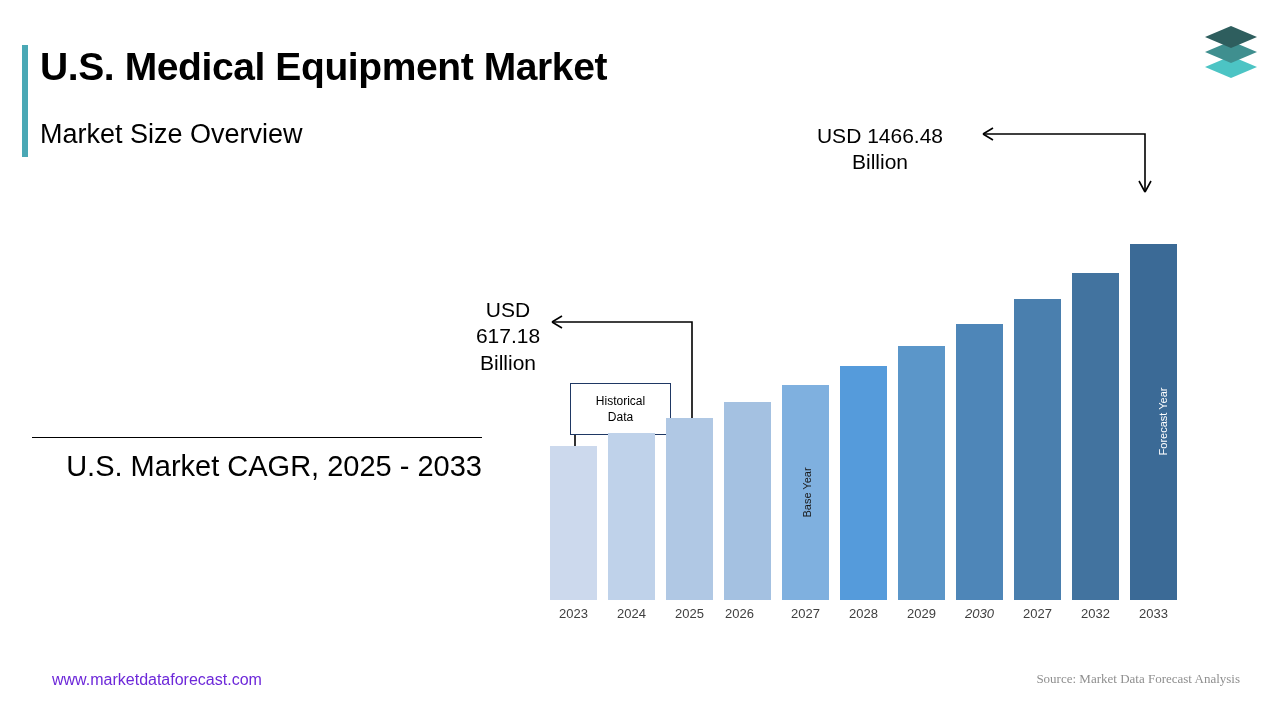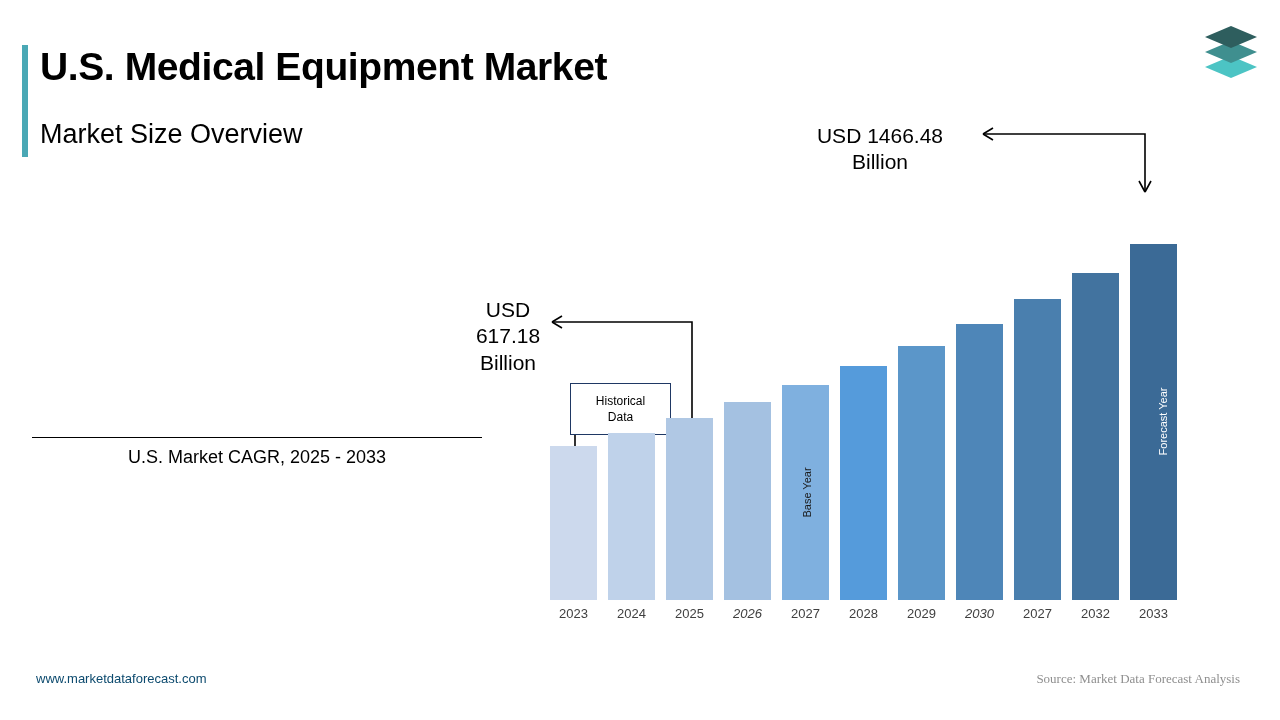--- a/index.html
+++ b/index.html
@@ -80,22 +80,22 @@
     top: 437px;
     width: 450px;
     height: 1px;
     background: #000000;
   }
   .cagr-label {
     position: absolute;
     left: 32px;
     top: 444px;
     width: 450px;
-    text-align: center;
-    font-size: 18px;
+    text-align: right;
+    font-size: 29px;
     color: #000000;
     line-height: 1.55;
   }
 
   
   .callout {
     position: absolute;
     font-size: 21px;
     color: #000000;
     text-align: center;
@@ -193,24 +193,24 @@
     top: 406px;
     width: 47px;
     text-align: center;
     font-size: 13px;
     color: #404040;
   }
 
   
   .footer-left {
     position: absolute;
-    left: 36px;
+    left: 52px;
     top: 671px;
-    font-size: 13px;
-    color: #0c4a6e;
+    font-size: 16px;
+    color: #6d28d9;
     white-space: nowrap;
   }
   .footer-right {
     position: absolute;
     right: 40px;
     top: 671px;
     font-size: 13px;
     color: #8f8f8f;
     white-space: nowrap;
     font-family: Liberation Serif, serif;
@@ -301,21 +301,21 @@
         </div>
         <div class="bar-slot" style="left: 590px;">
           <div class="bar" title="2033: 1466.48" style="height: 356px; background: rgb(59, 106, 150);">
             <div class="bar-inner-label" style="color: rgb(255, 255, 255); bottom: 173px;"><span>Forecast Year</span></div>
           </div>
         </div>
       </div>
   <div class="x-label" style="left: 10px;">2023</div>
       <div class="x-label" style="left: 68px;">2024</div>
       <div class="x-label" style="left: 126px;">2025</div>
-      <div class="x-label" style="left: 184px; font-style: italic;">2026</div>
+      <div class="x-label" style="left: 176px;">2026</div>
       <div class="x-label" style="left: 242px;">2027</div>
       <div class="x-label" style="left: 300px;">2028</div>
       <div class="x-label" style="left: 358px;">2029</div>
       <div class="x-label" style="left: 416px; font-style: italic;">2030</div>
       <div class="x-label" style="left: 474px;">2027</div>
       <div class="x-label" style="left: 532px;">2032</div>
       <div class="x-label" style="left: 590px;">2033</div>
     </div>
 
   <div class="footer-left">www.marketdataforecast.com</div>

